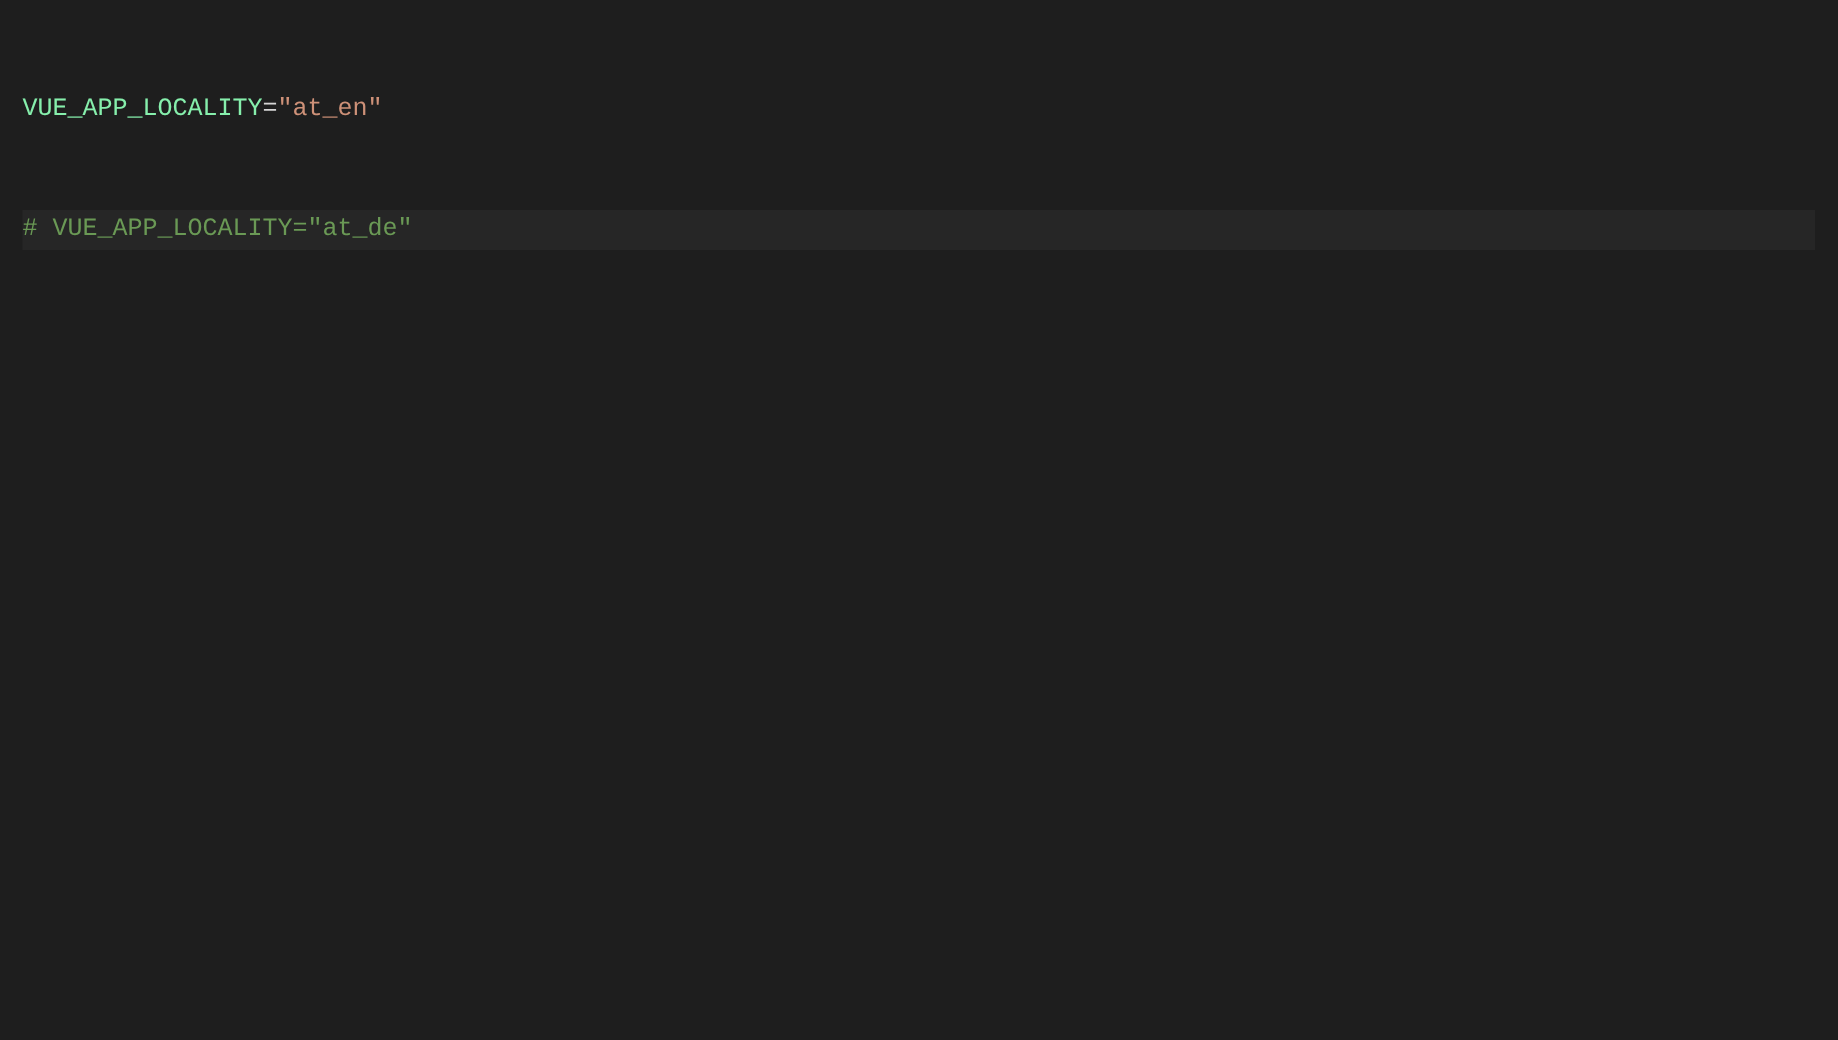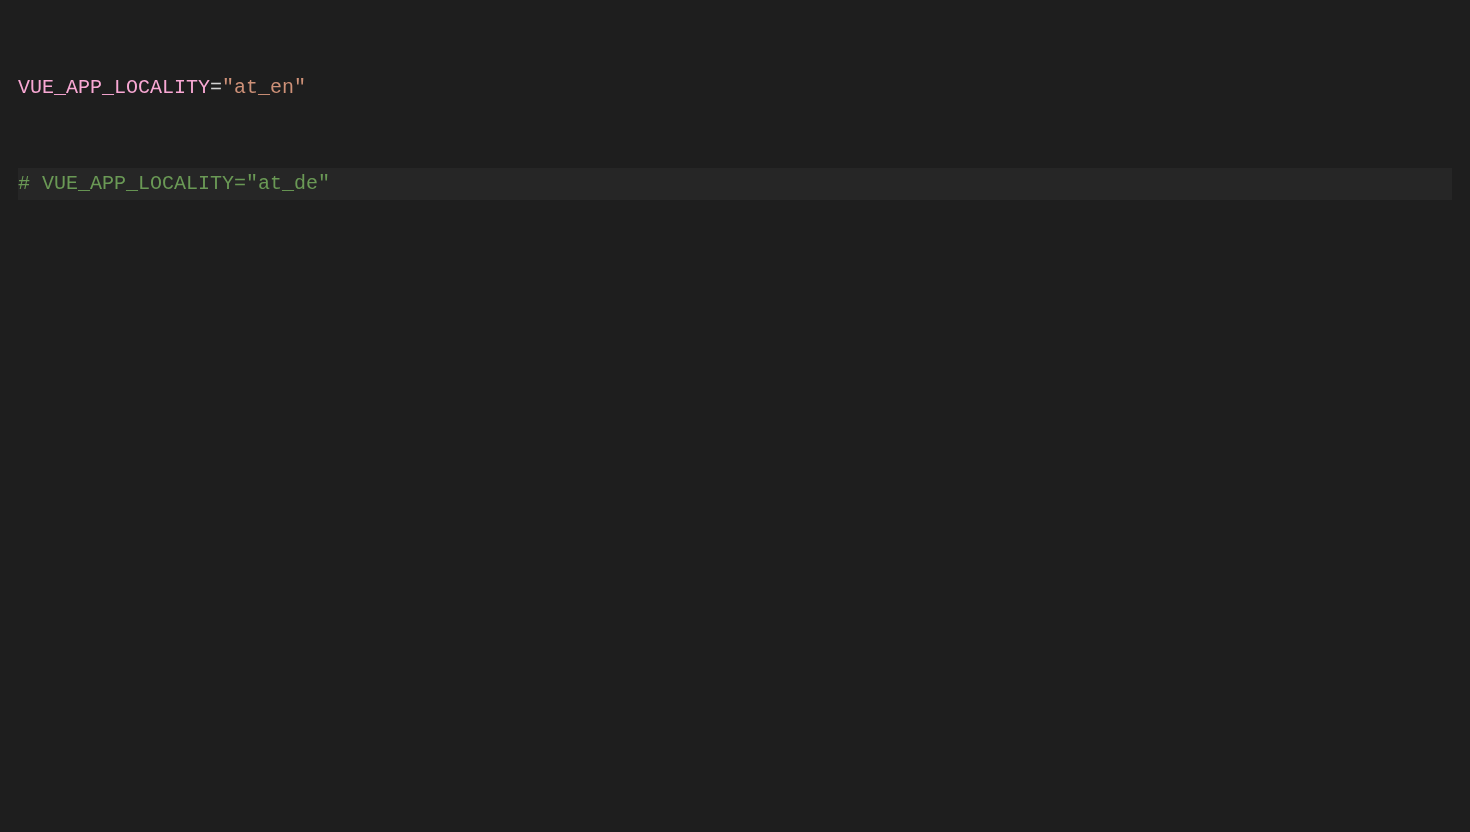--- a/index.html
+++ b/index.html
@@ -22,21 +22,21 @@
       white-space: pre;
     }
     .code-line {
       display: block;
       height: 32px;
     }
     .line-2 {
       background-color: #262626;
     }
     .variable {
-      color: #f9a8d4;
+      color: #86efac;
     }
     .operator {
       color: #d4d4d4;
     }
     .string {
       color: #ce9178;
     }
     .comment {
       color: #6a9955;
     }

